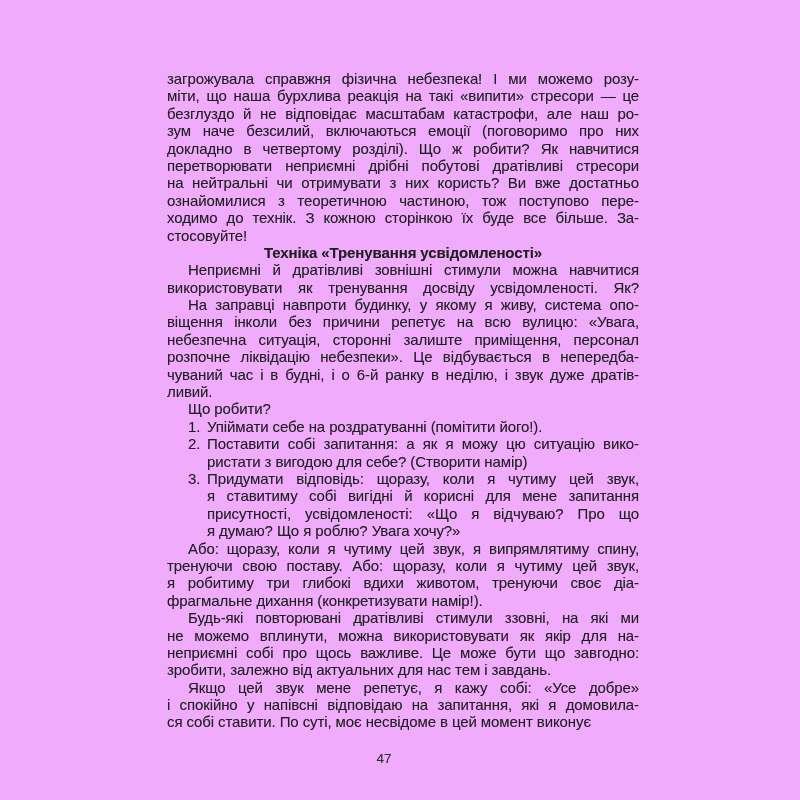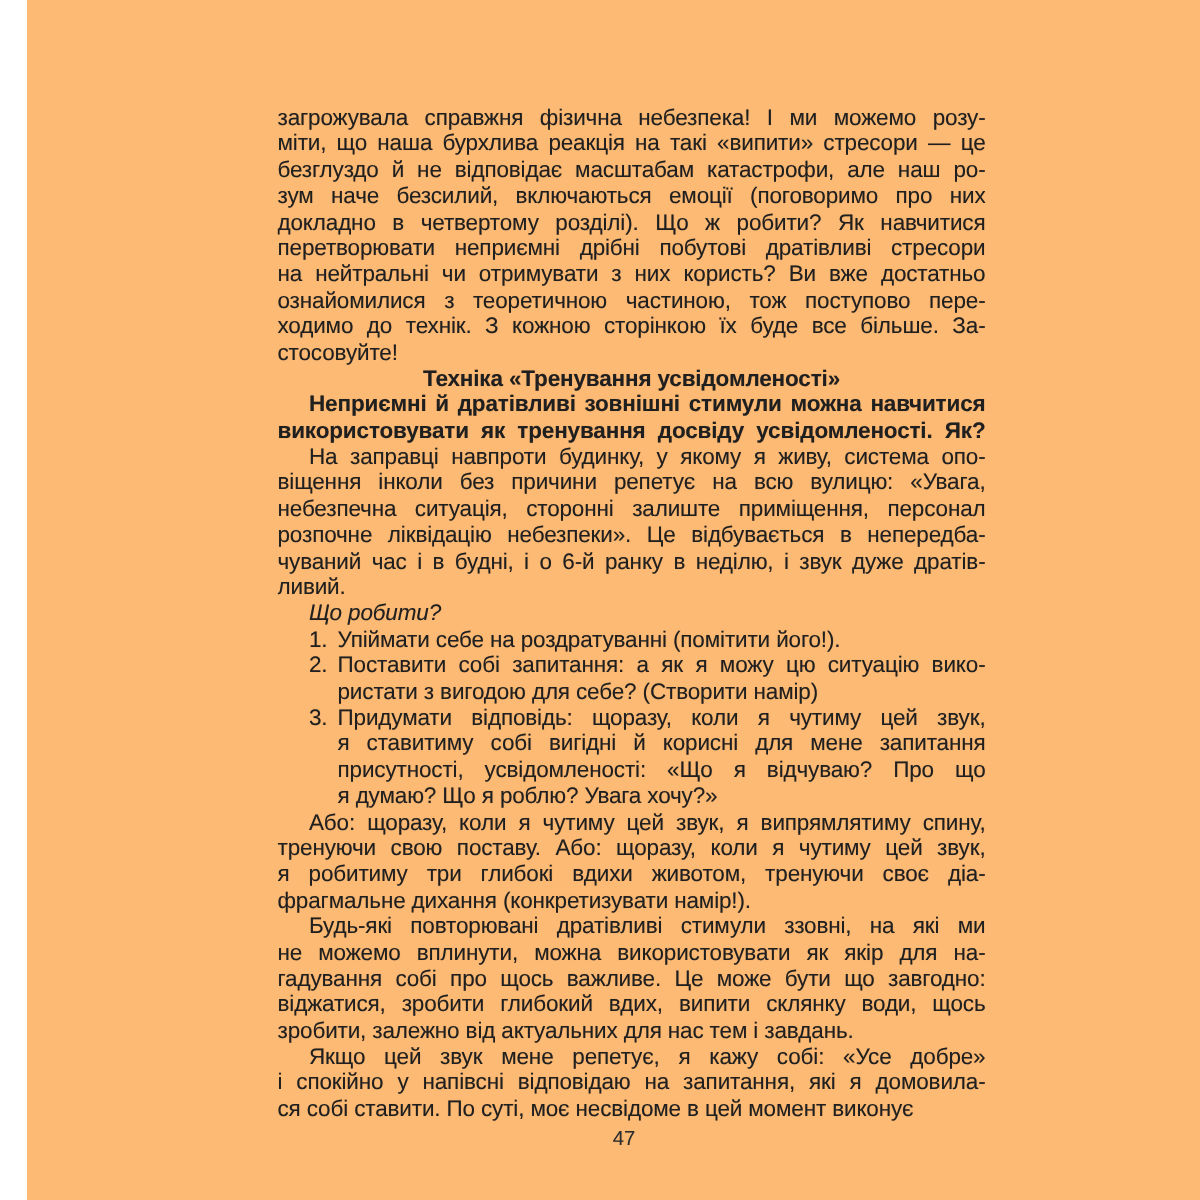--- a/index.html
+++ b/index.html
@@ -1,38 +1,38 @@
 <!DOCTYPE html>
 <html lang="uk"><head>
 <meta charset="utf-8">
 <style>
   html,body{margin:0;padding:0;background:#ffffff;}
   body{width:800px;height:800px;position:relative;overflow:hidden;
        font-family:"Liberation Sans","DejaVu Sans",sans-serif;}
-  .page{position:absolute;inset:0;background:#fdba74;color:#1f1f1f;margin-left:18px;}
+  .page{position:absolute;inset:0;background:#f0abfc;color:#1f1f1f;}
   .text-col{
     position:absolute;left:167px;top:70px;width:472px;
     font-size:15px;line-height:17.4px;letter-spacing:-0.1px;
     color:#1f1f1f;text-shadow:0 0 .5px rgba(30,30,30,.35);
   }
   .block{margin:0;padding:0;}
-  .block.b{font-weight:bold;}
-  .block.i{font-style:italic;}
+  .block.b{font-weight:normal;}
+  .block.i{}
   .block.h{font-weight:bold;}
   .line{
     text-align:justify;text-align-last:justify;
     height:17.4px;overflow:hidden;white-space:normal;
   }
   .line.last{text-align-last:left;}
   .line.center{text-align:left;text-align-last:center;}
   .line.indent{padding-left:21px;}
   .block.li{position:relative;padding-left:40px;}
   .block.li .num{position:absolute;left:21px;top:0;}
   .pagenum{
-    position:absolute;left:175px;top:751px;width:446px;
+    position:absolute;left:161px;top:751px;width:446px;
     text-align:center;font-size:13.5px;color:#2d2d2d;
     text-shadow:0 0 .5px rgba(30,30,30,.3);
   }
 </style>
 </head>
 <body>
 
 <div class="page">
   <div class="text-col" id="text-col">
       <div class="block">
@@ -83,22 +83,21 @@
       </div>
       <div class="block">
         <div class="line indent">Або: щоразу, коли я чутиму цей звук, я випрямлятиму спину,</div>
         <div class="line">тренуючи свою поставу. Або: щоразу, коли я чутиму цей звук,</div>
         <div class="line">я робитиму три глибокі вдихи животом, тренуючи своє діа-</div>
         <div class="line last">фрагмальне дихання (конкретизувати намір!).</div>
       </div>
       <div class="block">
         <div class="line indent">Будь-які повторювані дратівливі стимули ззовні, на які ми</div>
         <div class="line">не можемо вплинути, можна використовувати як якір для на-</div>
-        <div class="line">гадування собі про щось важливе. Це може бути що завгодно:</div>
-        <div class="line">віджатися, зробити глибокий вдих, випити склянку води, щось</div>
+        <div class="line">неприємні собі про щось важливе. Це може бути що завгодно:</div>
         <div class="line last">зробити, залежно від актуальних для нас тем і завдань.</div>
       </div>
       <div class="block">
         <div class="line indent">Якщо цей звук мене репетує, я кажу собі: «Усе добре»</div>
         <div class="line">і спокійно у напівсні відповідаю на запитання, які я домовила-</div>
         <div class="line last">ся собі ставити. По суті, моє несвідоме в цей момент виконує</div>
       </div>
     </div>
   <div class="pagenum">47</div>
 </div>

